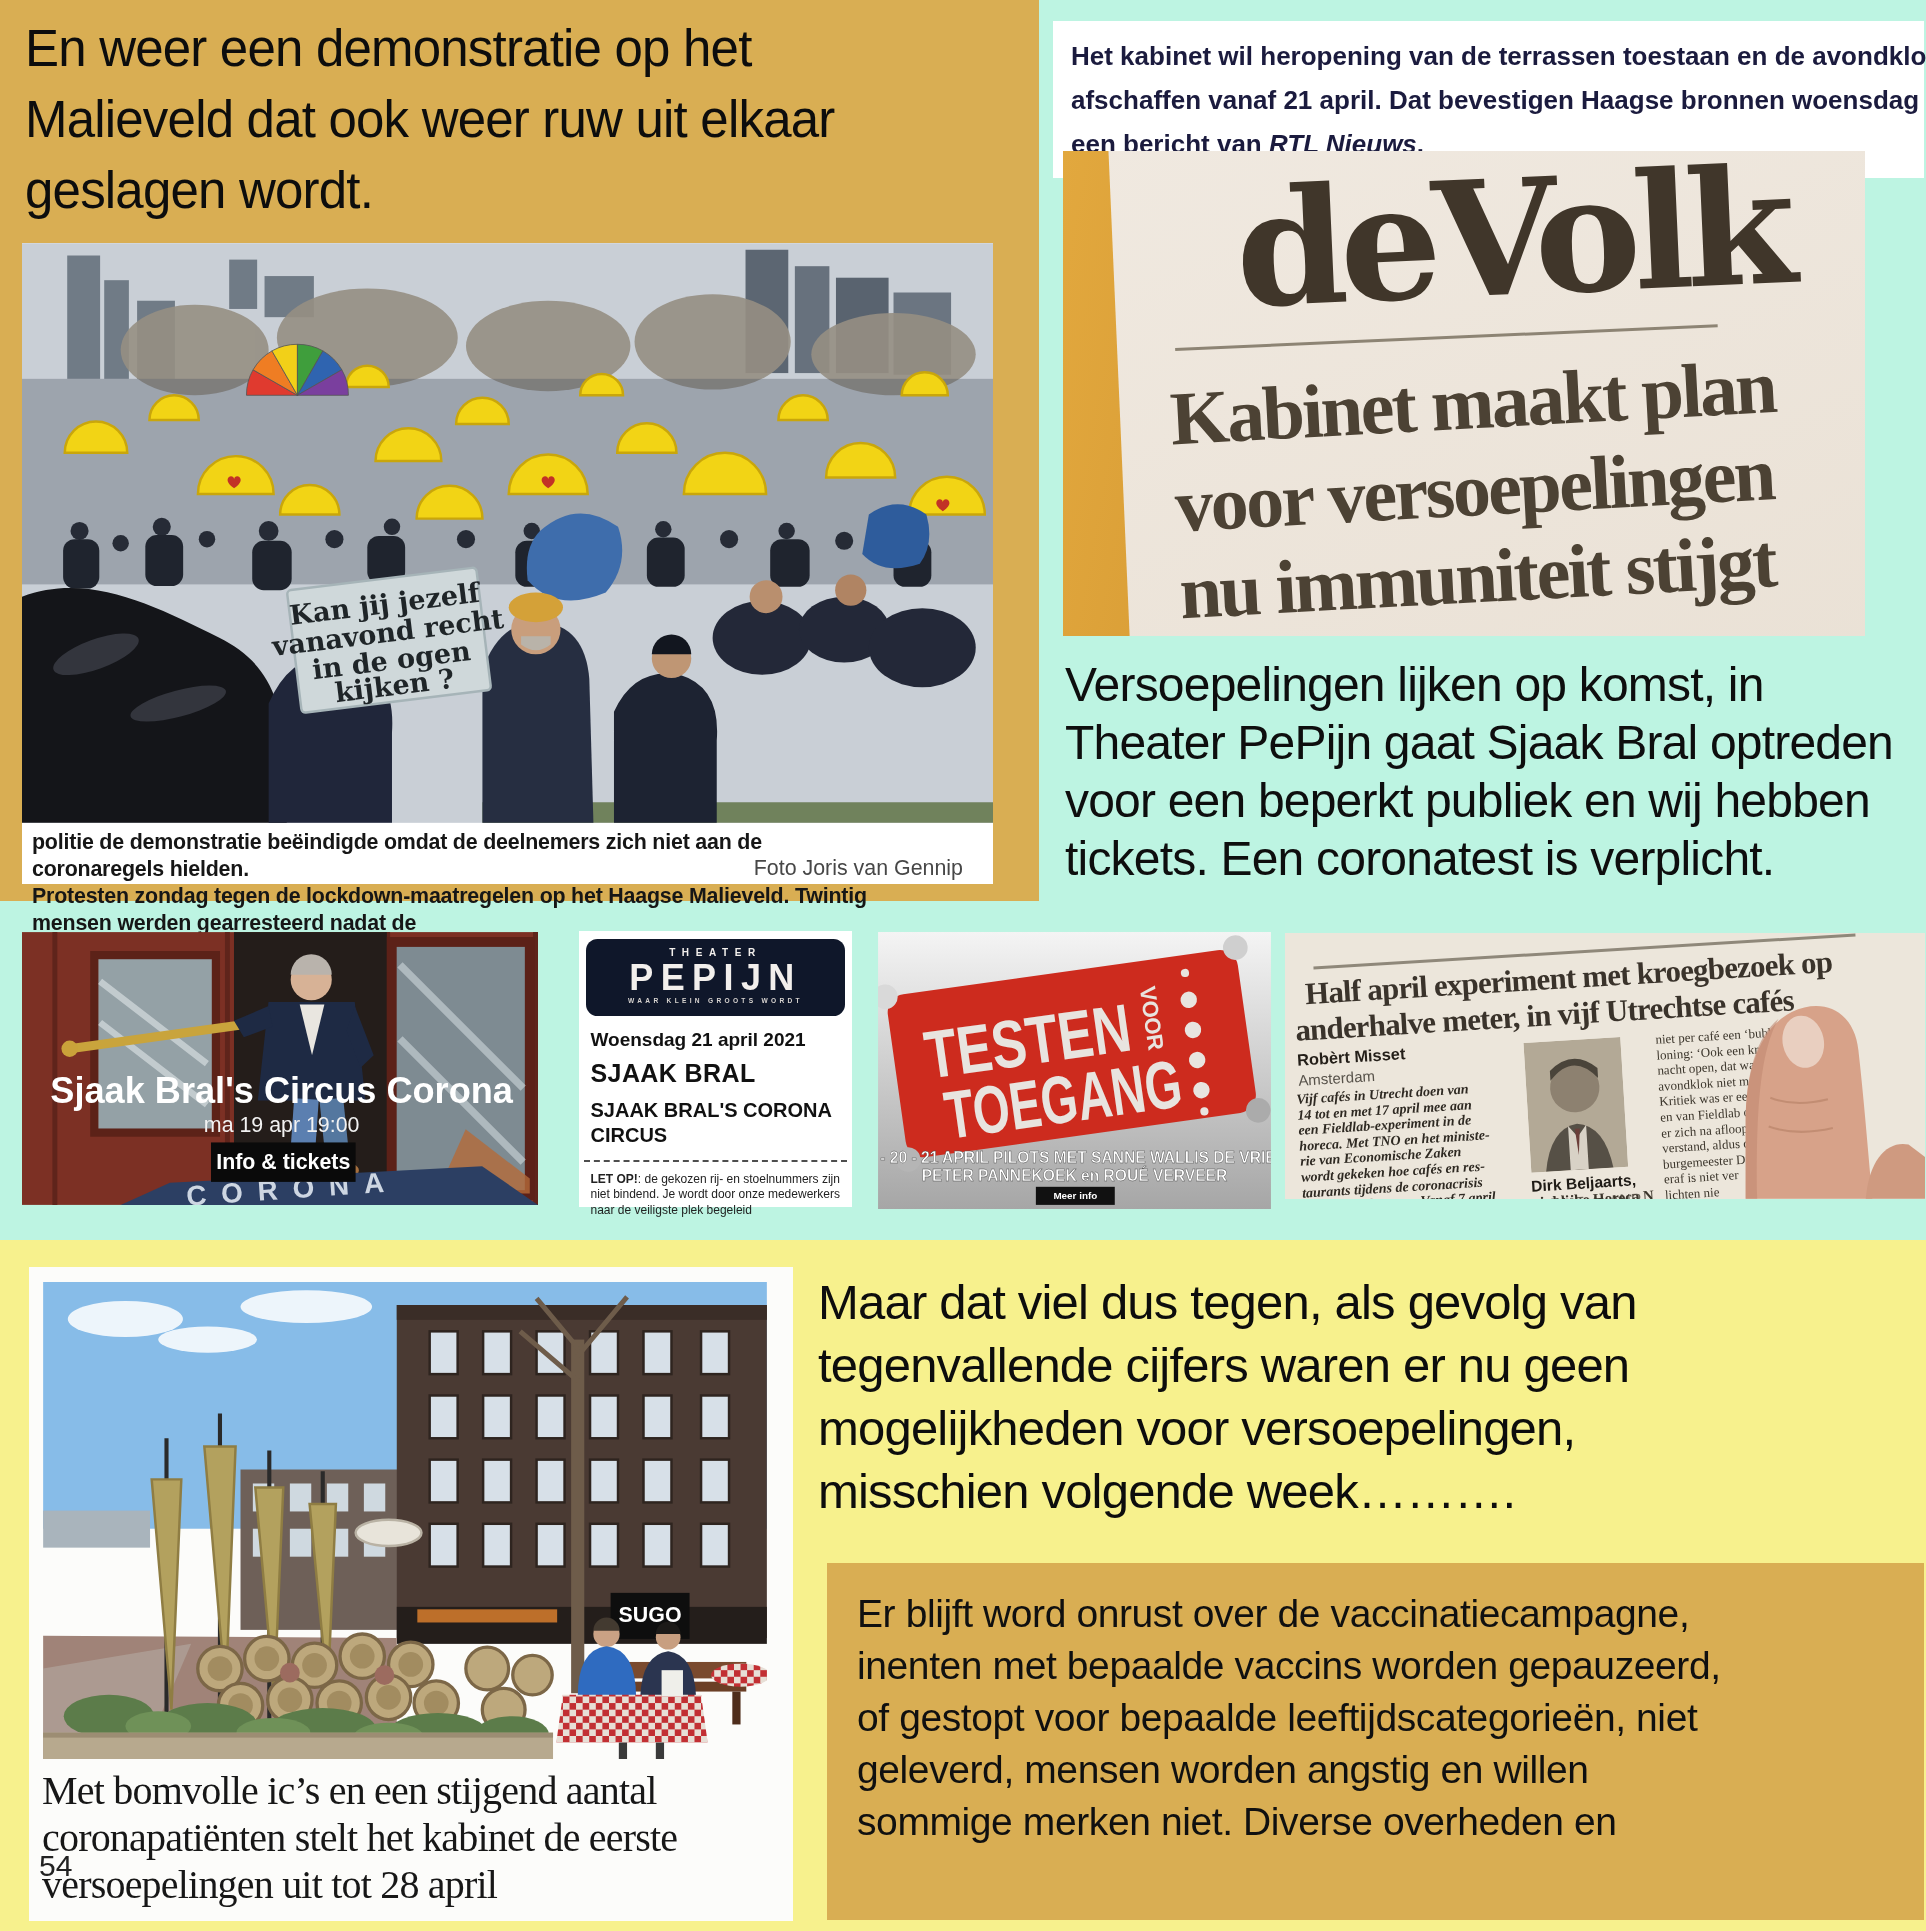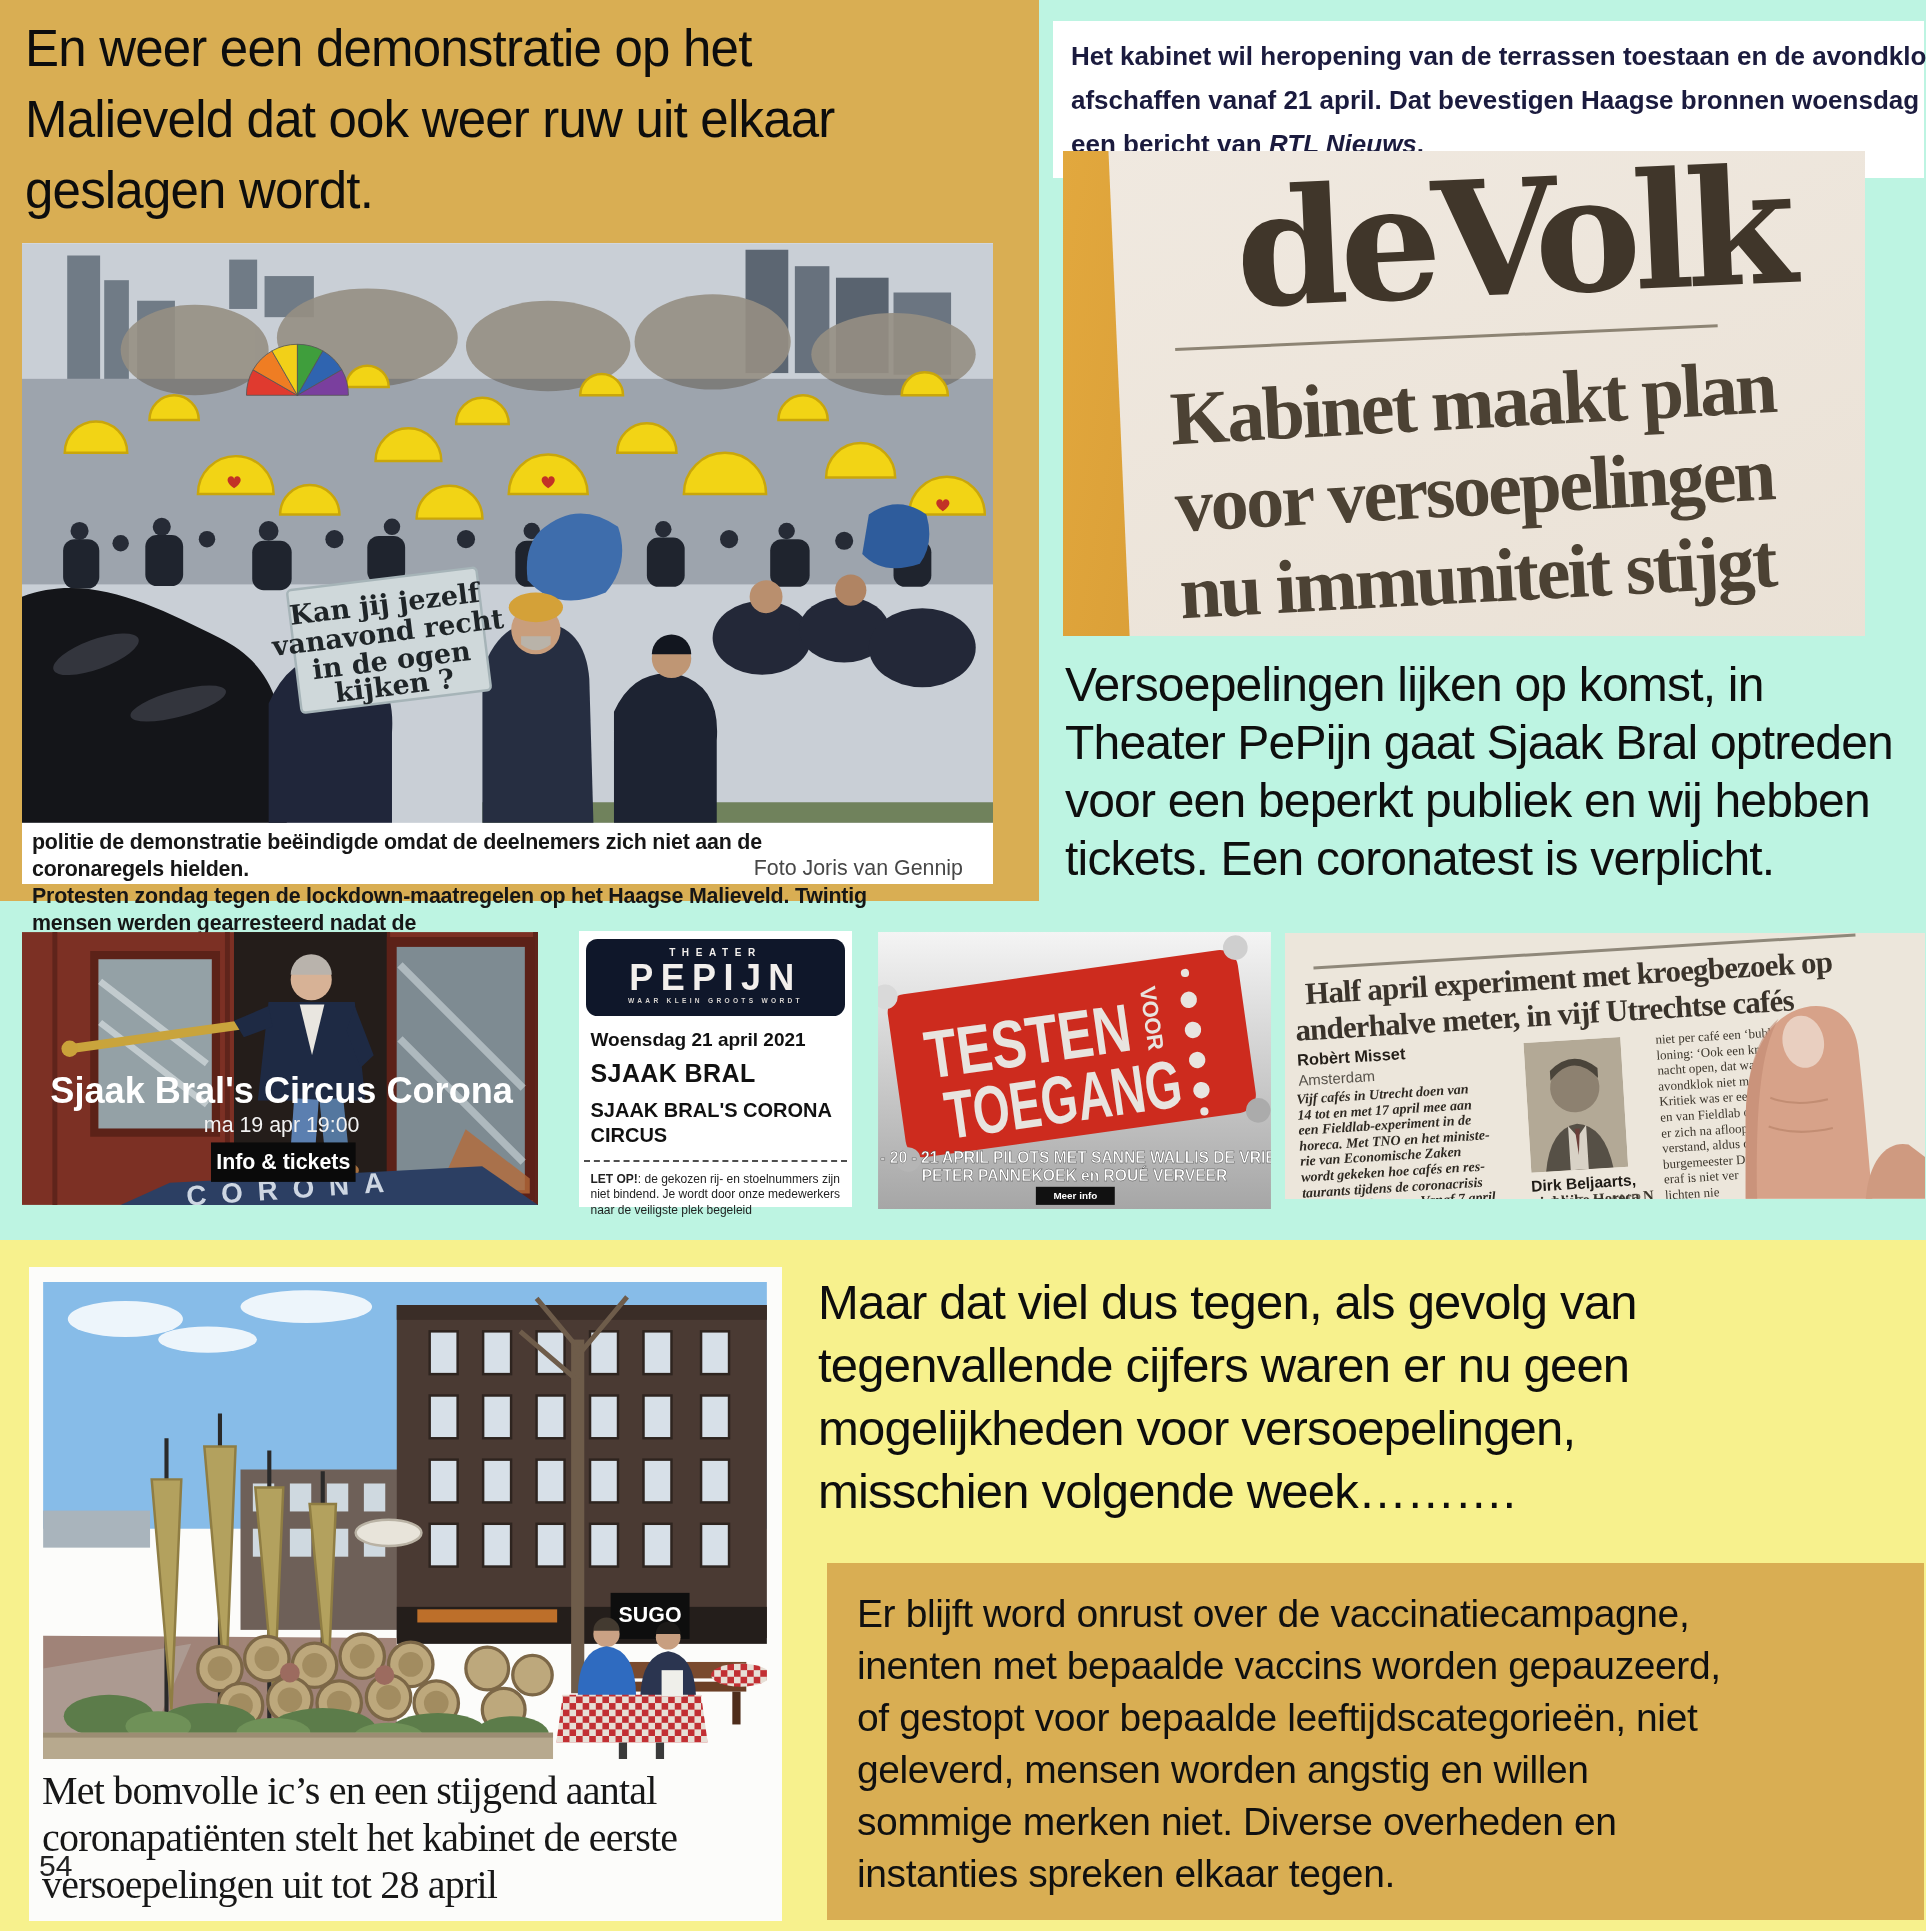--- a/index.html
+++ b/index.html
@@ -41,21 +41,21 @@
   .k-h{position:absolute;font-family:"Liberation Serif",serif;font-weight:bold;font-size:31px;letter-spacing:-0.8px;color:#3a332b;white-space:nowrap;}
   .k-by{position:absolute;left:13px;top:99px;font-size:16.4px;font-weight:bold;color:#241f19;}
   .k-city{position:absolute;left:13px;top:120px;font-size:15px;color:#57524a;}
   .k-col1{position:absolute;left:10px;top:140px;font-family:"Liberation Serif",serif;font-style:italic;font-weight:bold;font-size:14px;line-height:15.6px;color:#2e2922;white-space:nowrap;}
   .k-col2{position:absolute;left:372px;top:102px;font-family:"Liberation Serif",serif;font-size:13px;line-height:15.6px;color:#3b352b;white-space:nowrap;}
   .k-pcap{position:absolute;left:239px;top:239px;font-size:15.6px;font-weight:bold;color:#1f1b16;line-height:19px;}
   .k-cred{font-weight:normal;color:#6d675d;}
   .k-frag{position:absolute;left:247px;top:257px;font-family:"Liberation Serif",serif;font-weight:bold;font-size:15px;color:#3b352b;}
   
   .yellow-panel{left:0;top:1240px;width:1926px;height:691px;background:#f7f18d;}
-  .terrace-card{left:29px;top:1267px;width:753px;height:654px;background:#fcfcfa;}
+  .terrace-card{left:29px;top:1267px;width:753px;height:654px;background:#fcfcfa;padding-left:11px;}
   .terrace-caption{left:13px;top:500px;width:727px;font-family:"Liberation Serif",serif;font-size:40px;line-height:47px;letter-spacing:-0.8px;color:#171717;}
   .page-num{left:10px;top:582px;font-size:30px;color:#222;}
   .heading-bottom{left:818px;top:1271px;width:1108px;font-size:49px;line-height:63px;letter-spacing:-0.8px;color:#0d0d0d;}
   .gold-box{left:827px;top:1563px;width:1097px;height:357px;background:#d9ae53;}
   .gold-box-text{margin:25px 0 0 30px;font-size:39px;line-height:52px;letter-spacing:-0.4px;color:#101010;}
 </style>
 </head>
 <body>
 
 <div class="canvas">
@@ -543,18 +543,17 @@
       <div>misschien volgende week……….</div>
     </div>
 
   <div class="abs gold-box">
     <div class="gold-box-text">
         <div>Er blijft word onrust over de vaccinatiecampagne,</div>
         <div>inenten met bepaalde vaccins worden gepauzeerd,</div>
         <div>of gestopt voor bepaalde leeftijdscategorieën, niet</div>
         <div>geleverd, mensen worden angstig en willen</div>
         <div>sommige merken niet. Diverse overheden en</div>
-        <div>instanties spreken elkaar tegen.</div>
       </div>
   </div>
 
 </div>
 
 
 </body></html>

